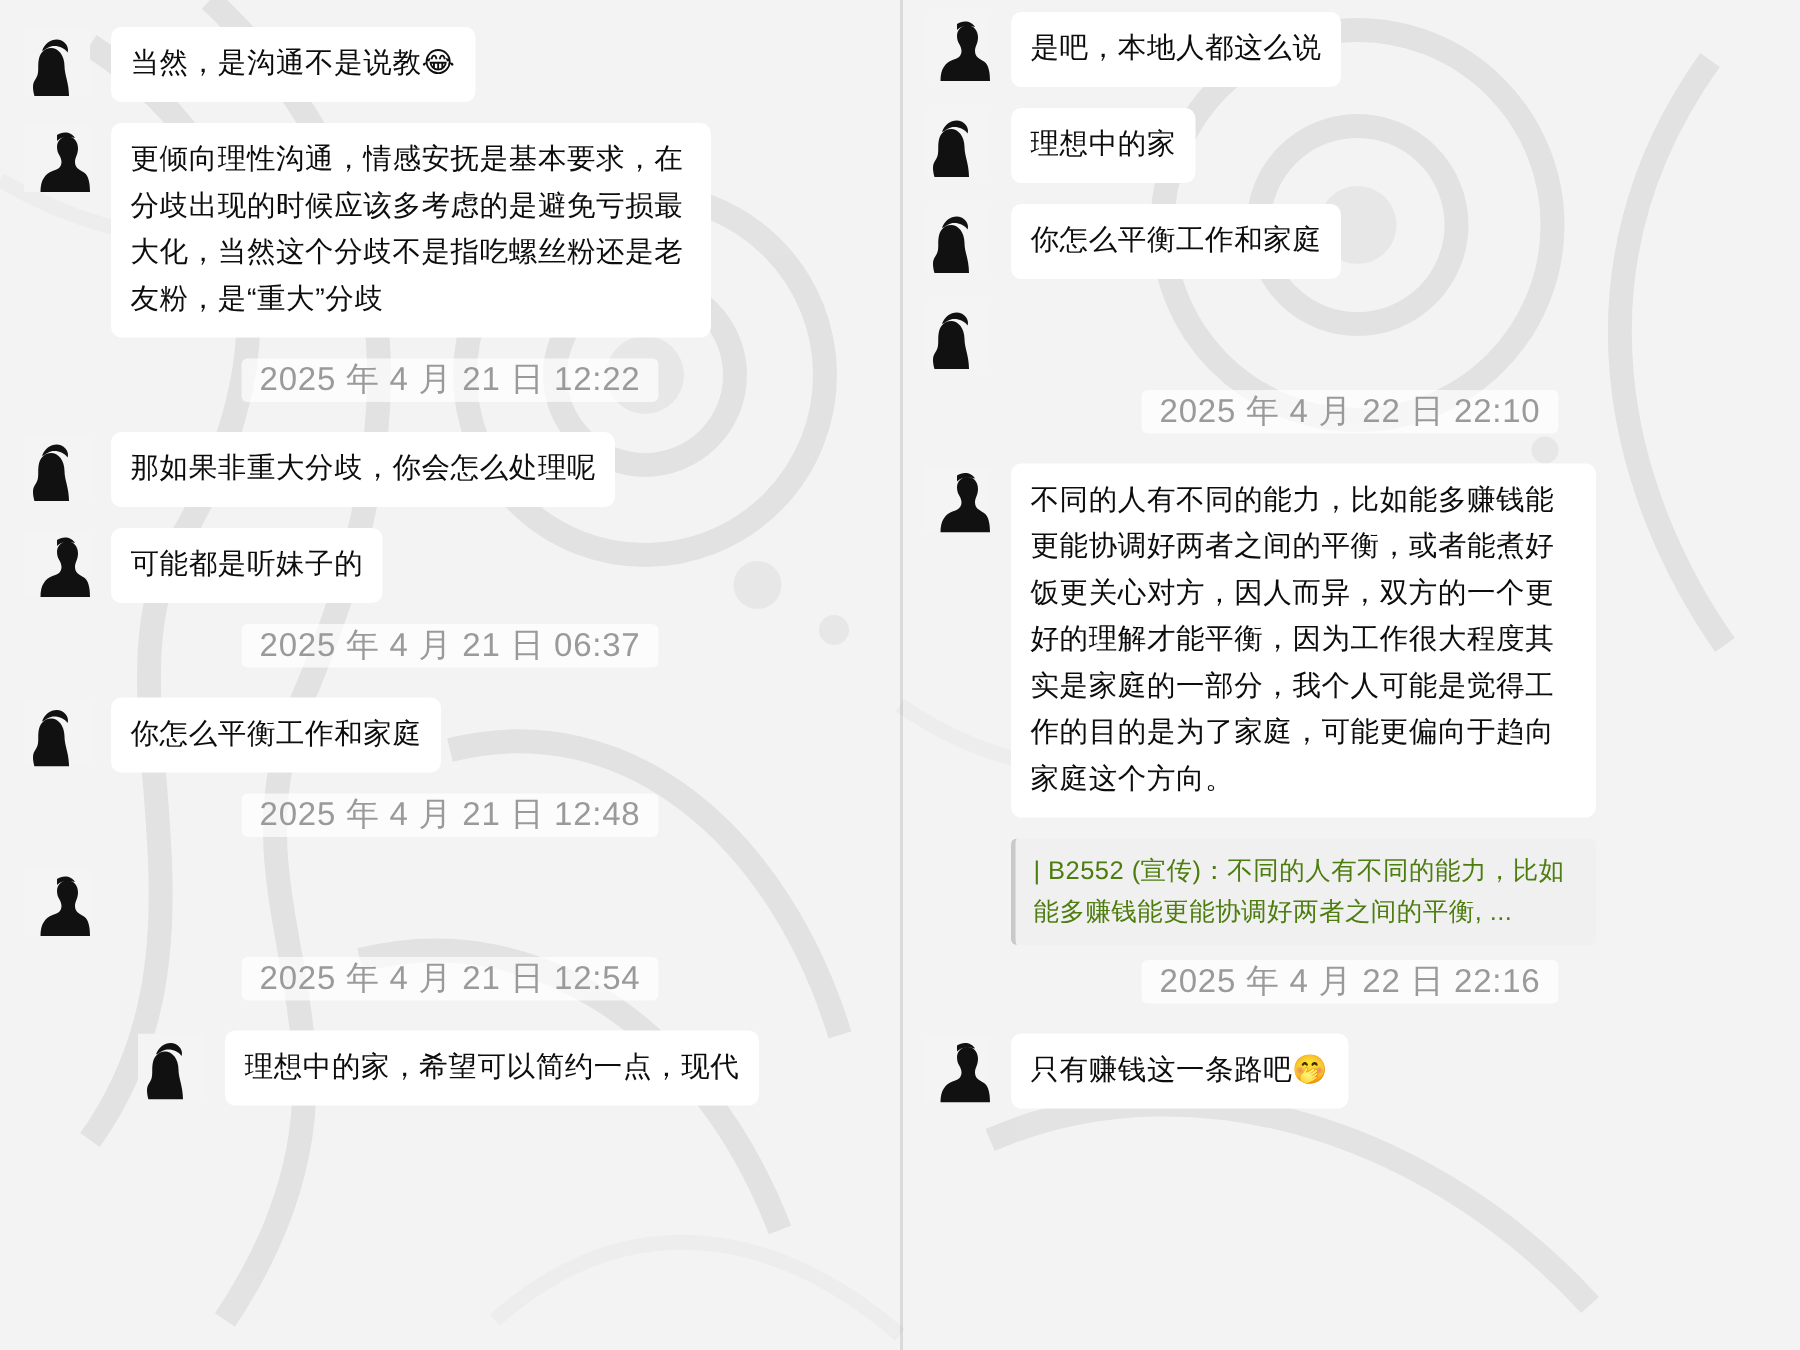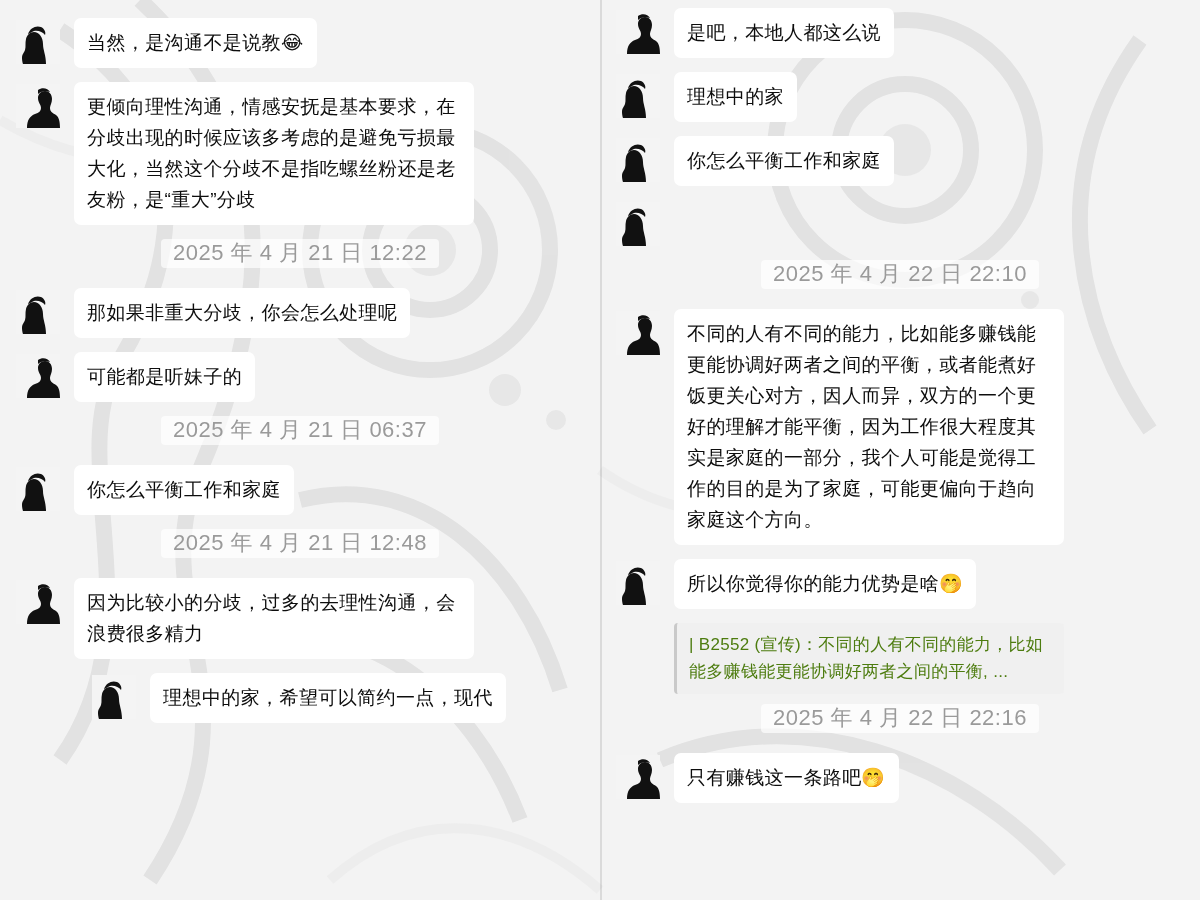--- a/index.html
+++ b/index.html
@@ -231,23 +231,25 @@
     </div>
 
     <div class="msg-row">
       <div class="avatar">
         <svg width="44" height="44" viewBox="0 0 44 44" xmlns="http://www.w3.org/2000/svg">
           <rect width="44" height="44" fill="#f4f4f4"></rect>
           <path d="M11 44c0-8 3-12 8-14 4-1 6-3 6-6 0-4-3-5-3-10 0-4 3-7 7-7s7 3 7 8c0 4-2 6-2 9 0 4 3 5 6 7 3 2 4 7 4 13z" fill="#111"></path>
           <path d="M22 6c4-3 10-2 12 2-3-1-6-1-9 0-2 1-3 2-3 2z" fill="#111"></path>
         </svg>
       </div>
-      <div class="bubble">因为比较小的分歧，过多的去理性沟通，会浪费很多精力</div>
-    </div>
-
+    </div>
+
+    <div class="time-row">
+      <div class="time-chip">2025 年 4 月 21 日 12:54</div>
+    </div>
 
     <div class="msg-row clipped">
       <div class="avatar">
         <svg width="44" height="44" viewBox="0 0 44 44" xmlns="http://www.w3.org/2000/svg">
           <rect width="44" height="44" fill="#f4f4f4"></rect>
           <path d="M30 44c0-9-3-14-3-20 0-7-4-12-9-12-4 0-7 3-8 7-1 4 0 8-1 11-1 3-3 4-3 8 0 3 1 6 1 6z" fill="#111"></path>
           <path d="M12 14c2-6 8-9 13-7 4 2 5 6 4 8-2-3-7-5-11-4-3 1-5 3-6 3z" fill="#111"></path>
         </svg>
       </div>
       <div class="bubble">理想中的家，希望可以简约一点，现代</div>
@@ -310,30 +312,20 @@
       <div class="avatar">
         <svg width="44" height="44" viewBox="0 0 44 44" xmlns="http://www.w3.org/2000/svg">
           <rect width="44" height="44" fill="#f4f4f4"></rect>
           <path d="M11 44c0-8 3-12 8-14 4-1 6-3 6-6 0-4-3-5-3-10 0-4 3-7 7-7s7 3 7 8c0 4-2 6-2 9 0 4 3 5 6 7 3 2 4 7 4 13z" fill="#111"></path>
           <path d="M22 6c4-3 10-2 12 2-3-1-6-1-9 0-2 1-3 2-3 2z" fill="#111"></path>
         </svg>
       </div>
       <div class="bubble">不同的人有不同的能力，比如能多赚钱能更能协调好两者之间的平衡，或者能煮好饭更关心对方，因人而异，双方的一个更好的理解才能平衡，因为工作很大程度其实是家庭的一部分，我个人可能是觉得工作的目的是为了家庭，可能更偏向于趋向家庭这个方向。</div>
     </div>
 
-    <div class="msg-row">
-      <div class="avatar">
-        <svg width="44" height="44" viewBox="0 0 44 44" xmlns="http://www.w3.org/2000/svg">
-          <rect width="44" height="44" fill="#f4f4f4"></rect>
-          <path d="M30 44c0-9-3-14-3-20 0-7-4-12-9-12-4 0-7 3-8 7-1 4 0 8-1 11-1 3-3 4-3 8 0 3 1 6 1 6z" fill="#111"></path>
-          <path d="M12 14c2-6 8-9 13-7 4 2 5 6 4 8-2-3-7-5-11-4-3 1-5 3-6 3z" fill="#111"></path>
-        </svg>
-      </div>
-      <div class="bubble">所以你觉得你的能力优势是啥🤭</div>
-    </div>
 
     <div class="quote-row">
       <div class="quote-spacer"></div>
       <div class="quote">| B2552 (宣传)：不同的人有不同的能力，比如能多赚钱能更能协调好两者之间的平衡, ...</div>
     </div>
 
     <div class="time-row">
       <div class="time-chip">2025 年 4 月 22 日 22:16</div>
     </div>
 

